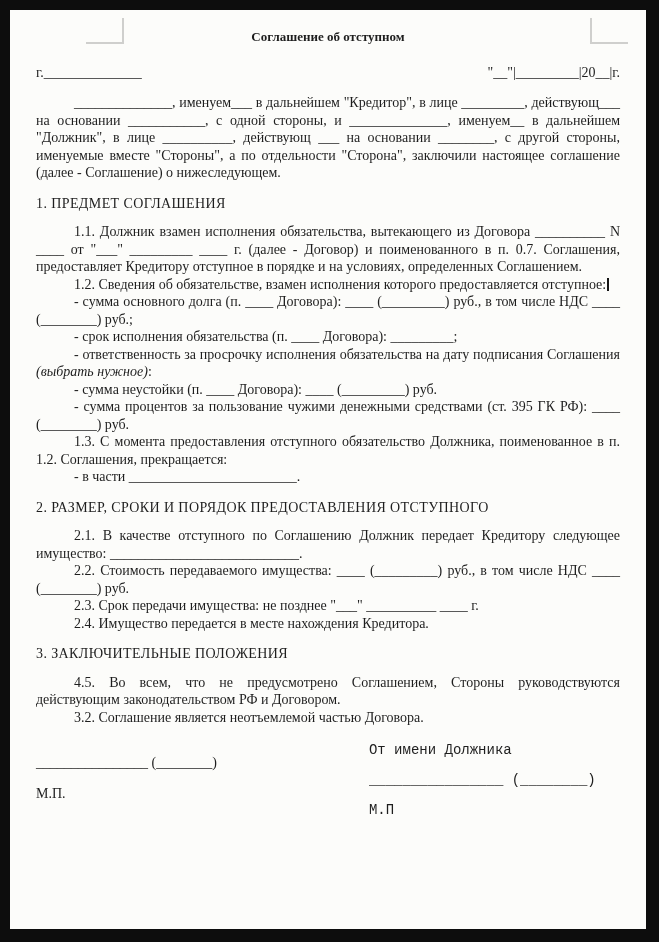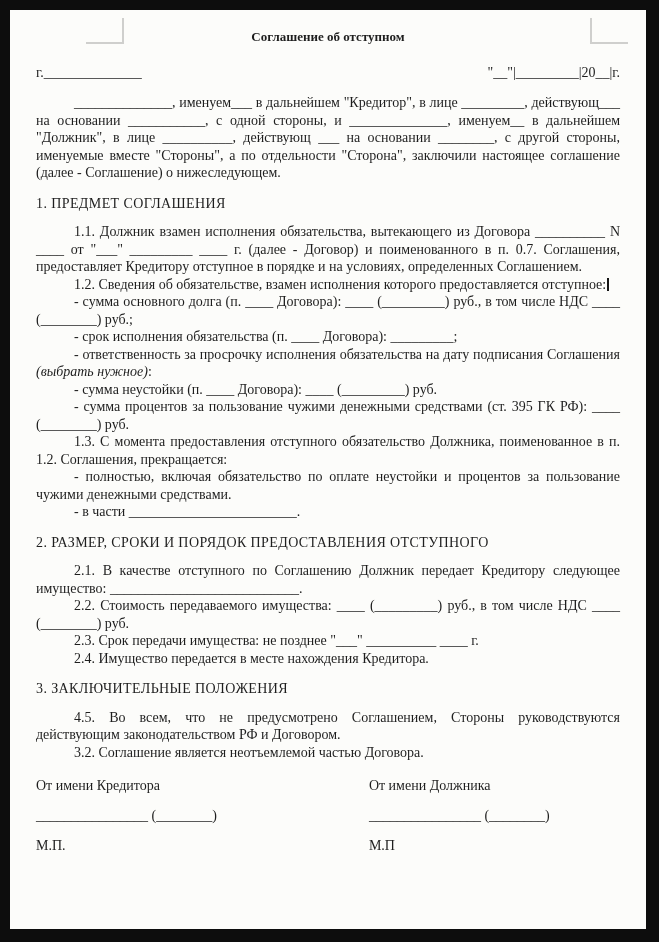--- a/index.html
+++ b/index.html
@@ -25,21 +25,21 @@
   .doc-title{text-align:center;font-weight:bold;font-size:13px;margin:6px 0 6px 0;}
   .cityrow{display:flex;justify-content:space-between;margin-top:18px;}
   .para{margin:0;text-align:justify;}
   .ind{text-indent:38px;}
   .heading{margin:13px 0 11px 0;font-weight:normal;font-size:14px;letter-spacing:0.4px;}
   .italic{font-style:italic;}
   .cursor{display:inline-block;width:1.5px;height:13px;background:#141414;vertical-align:-2px;margin-left:1px;}
 
   .sigs{display:flex;margin-top:16px;}
   .sigcol-left{width:57%;}
-  .sigcol-right{flex:1;}
+  .sigcol-right{flex:1;font-family:Liberation Mono, monospace;}
   .sigline{margin-top:12px;}
   .seal{margin-top:13px;}
 </style>
 </head>
 <body>
 
 <div class="frame">
   <div class="page">
 
     <div class="cropmark tl"></div>
@@ -62,38 +62,36 @@
 
     <p class="para ind">- сумма основного долга (п. ____ Договора): ____ (_________) руб., в том числе НДС ____ (________) руб.;</p>
     <p class="para ind">- срок исполнения обязательства (п. ____ Договора): _________;</p>
 
     <p class="para ind"><span>- ответственность за просрочку исполнения обязательства на дату подписания Соглашения </span><span class="italic">(выбрать нужное)</span><span>:</span></p>
 
     <p class="para ind">- сумма неустойки (п. ____ Договора): ____ (_________) руб.</p>
     <p class="para ind">- сумма процентов за пользование чужими денежными средствами (ст. 395 ГК РФ): ____ (________) руб.</p>
 
     <p class="para ind">1.3. С момента предоставления отступного обязательство Должника, поименованное в п. 1.2. Соглашения, прекращается:</p>
-    <p class="para ind">- полностью, включая обязательство по оплате неустойки и процентов за пользование чужими денежными средствами.</p>
     <p class="para ind">- в части ________________________.</p>
 
     <p class="heading">2. РАЗМЕР, СРОКИ И ПОРЯДОК ПРЕДОСТАВЛЕНИЯ ОТСТУПНОГО</p>
 
     <p class="para ind">2.1. В качестве отступного по Соглашению Должник передает Кредитору следующее имущество: ___________________________.</p>
     <p class="para ind">2.2. Стоимость передаваемого имущества: ____ (_________) руб., в том числе НДС ____ (________) руб.</p>
     <p class="para ind">2.3. Срок передачи имущества: не позднее "___" __________ ____ г.</p>
     <p class="para ind">2.4. Имущество передается в месте нахождения Кредитора.</p>
 
     <p class="heading">3. ЗАКЛЮЧИТЕЛЬНЫЕ ПОЛОЖЕНИЯ</p>
 
     <p class="para ind">4.5. Во всем, что не предусмотрено Соглашением, Стороны руководствуются действующим законодательством РФ и Договором.</p>
     <p class="para ind">3.2. Соглашение является неотъемлемой частью Договора.</p>
 
     <div class="sigs">
       <div class="sigcol-left">
-        <div>От имени Кредитора</div>
         <div class="sigline">________________ (________)</div>
         <div class="seal">М.П.</div>
       </div>
       <div class="sigcol-right">
         <div>От имени Должника</div>
         <div class="sigline">________________ (________)</div>
         <div class="seal">М.П</div>
       </div>
     </div>
 

